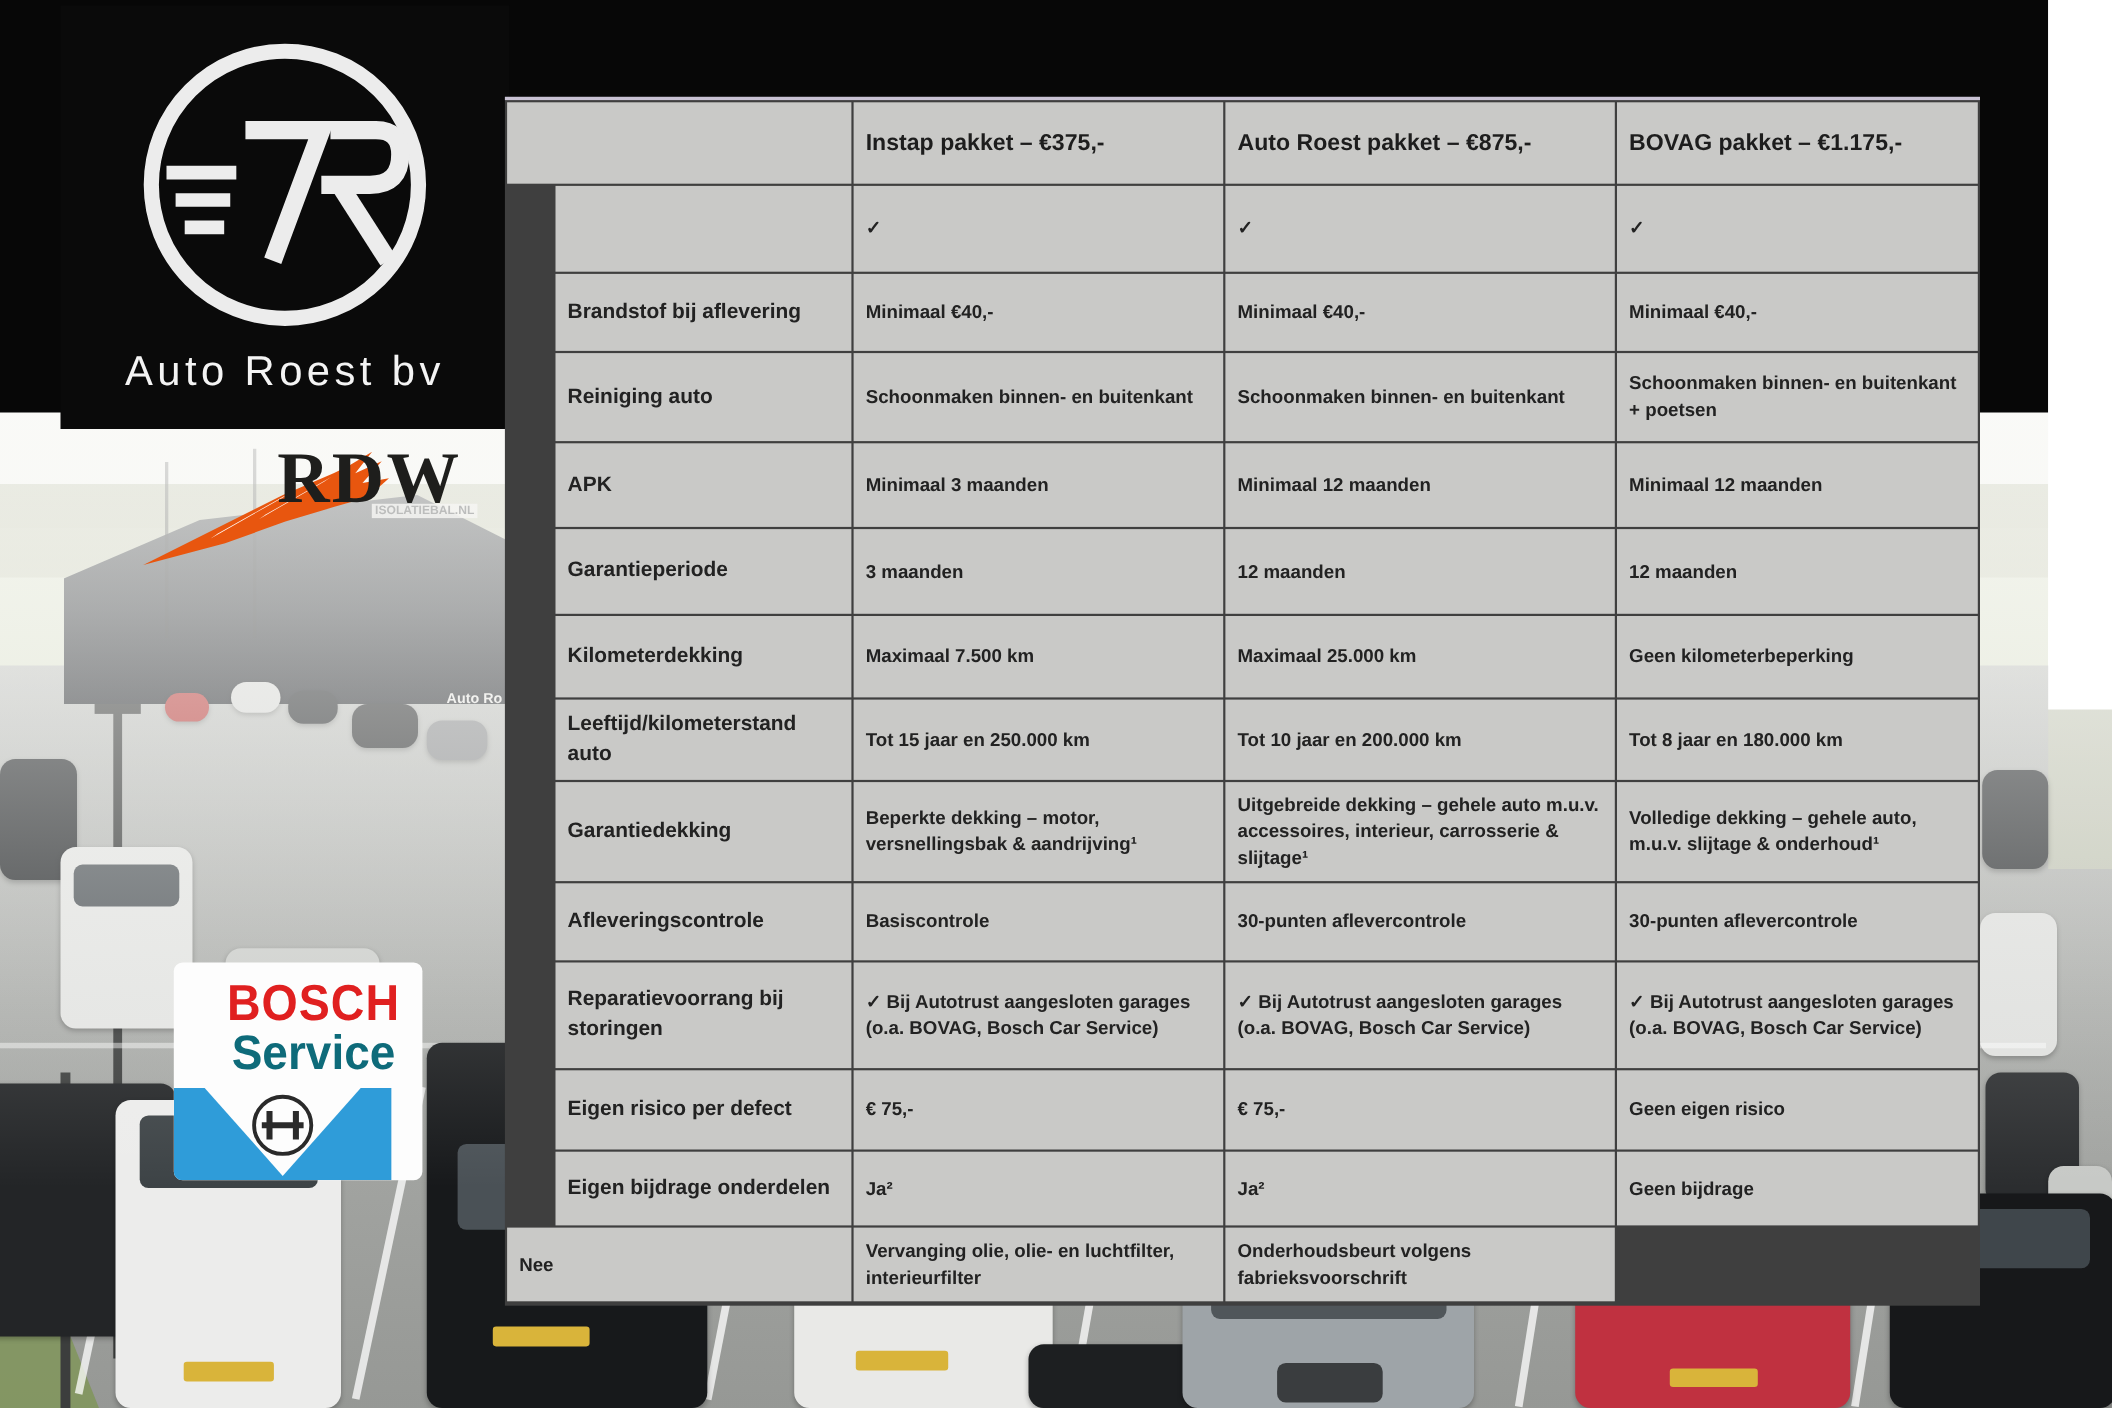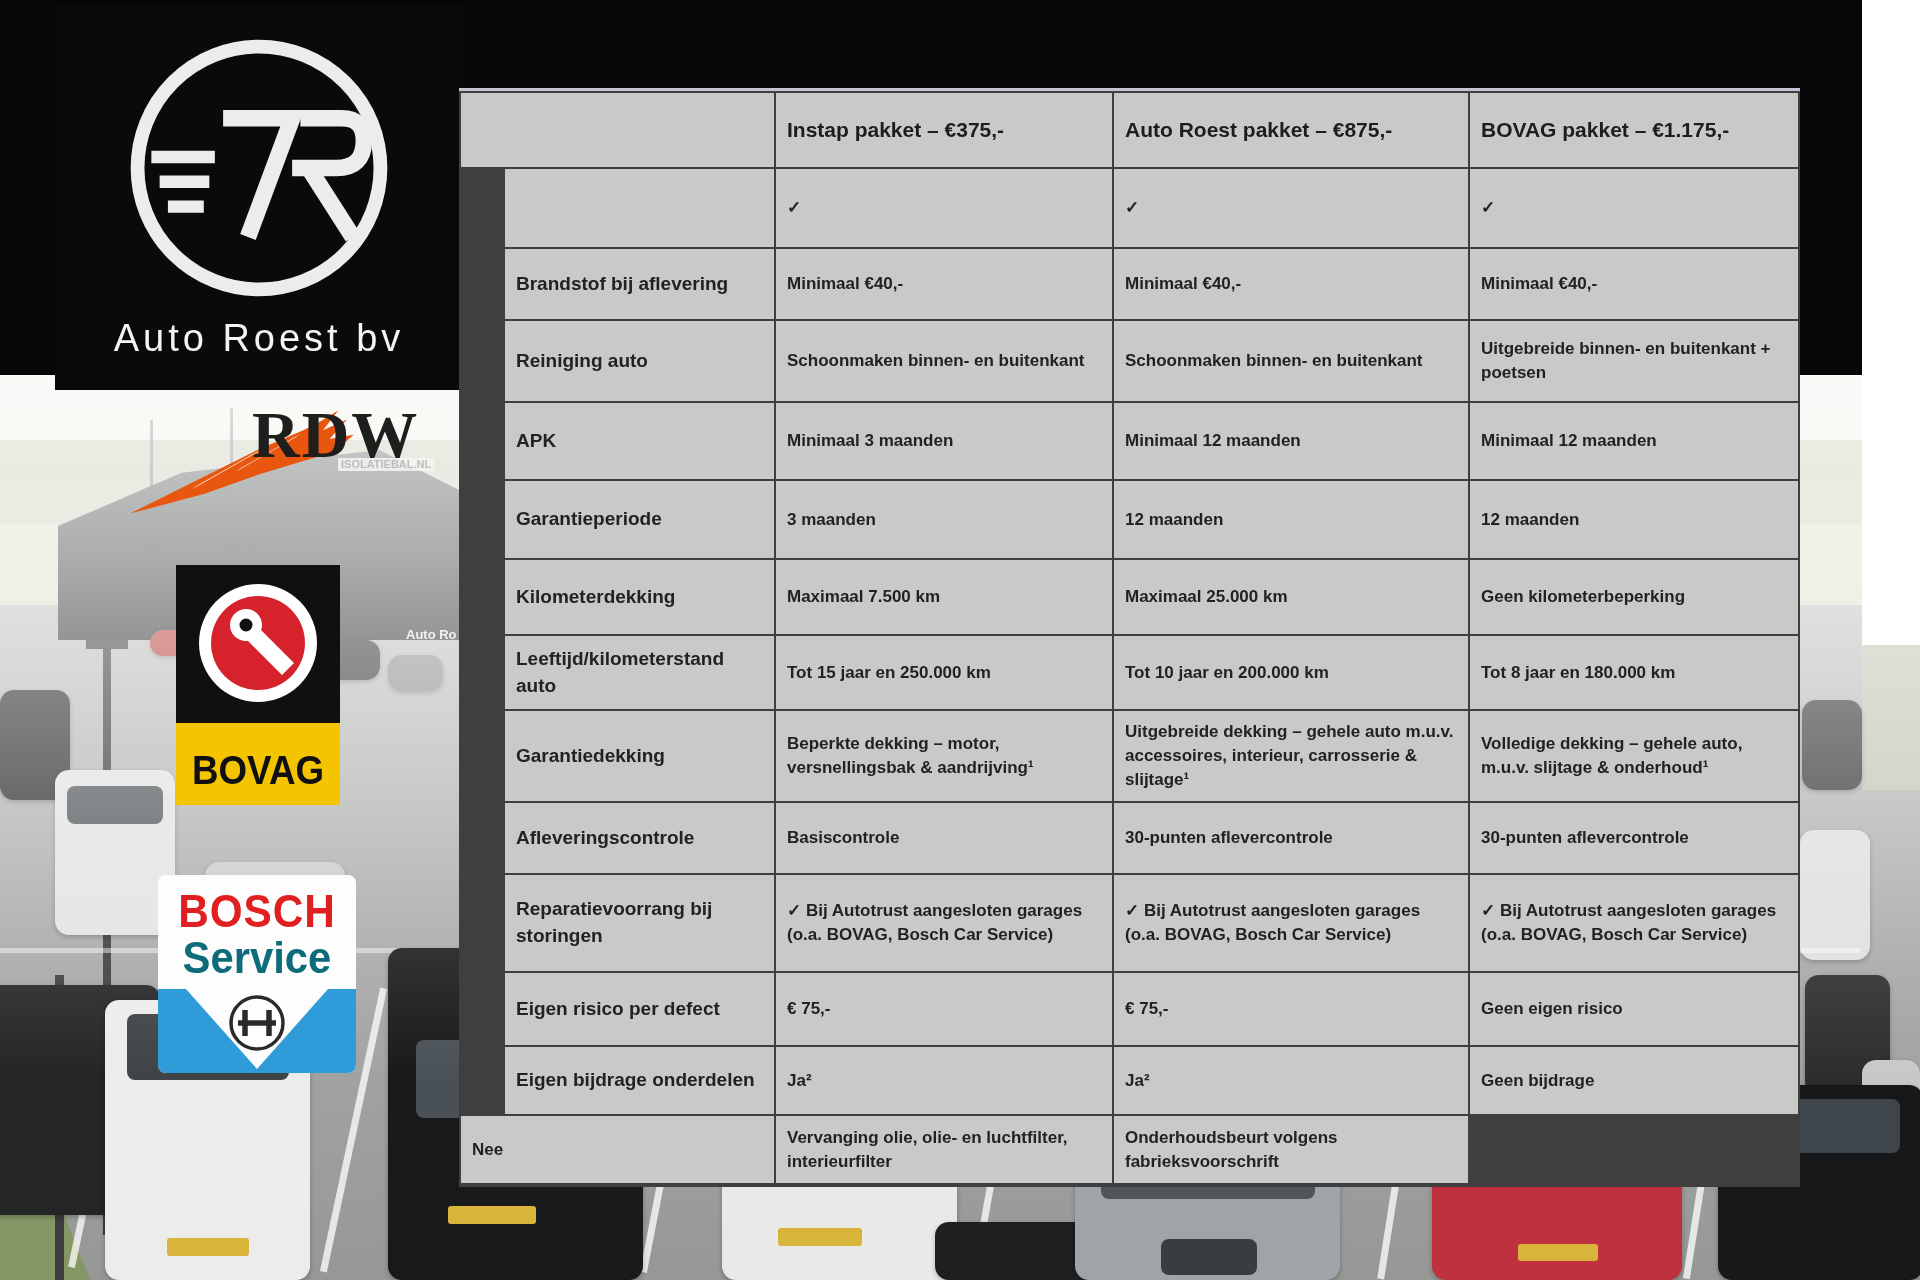--- a/index.html
+++ b/index.html
@@ -39,21 +39,21 @@
   .logo-box svg{position:absolute;left:66px;top:25px;}
   .dealer-name{position:absolute;left:0;top:312px;width:100%;text-align:center;
                color:#f4f4f4;font-size:38px;font-weight:400;letter-spacing:4px;}
 
   
   .rdw{position:absolute;left:128px;top:392px;width:350px;height:150px;z-index:4;}
   .rdw .wordmark{position:absolute;left:124px;top:10px;font-family:"Liberation Serif",serif;
                  font-weight:600;font-size:66px;color:#1e1e1c;letter-spacing:2px;line-height:1;}
   .bovag{position:absolute;left:176px;top:565px;width:164px;height:240px;z-index:4;}
   .bosch{position:absolute;left:158px;top:875px;width:198px;height:198px;background:#fdfdfd;
-         border-radius:8px;z-index:4;overflow:hidden;}
+         border-radius:8px;z-index:4;overflow:hidden;padding-left:28px;}
   .bosch .t1{margin-top:12px;text-align:center;color:#e02020;font-size:46px;font-weight:800;
              letter-spacing:1px;transform:scaleX(.92);line-height:1.05;}
   .bosch .t2{text-align:center;color:#0e6b7a;font-size:44px;font-weight:700;
              transform:scaleX(.95);line-height:1.05;}
   .bosch svg{position:absolute;left:0;bottom:0;}
 
   
   .pkg-table{position:absolute;left:459px;top:88px;width:1341px;height:1099px;z-index:5;
              box-sizing:border-box;background:#3f3f3f;padding:2px;border-top:3px solid #c9c2d4;
              display:grid;grid-template-columns:313px 336px 354px 328px;
@@ -159,32 +159,20 @@
 
   <div class="rdw">
     <svg width="230" height="138" viewBox="0 0 210 100">
       <path fill="#e8560f" d="M2,98 L118,40 L160,22 L172,16 L192,4 L178,22 L200,12 L184,30 L206,26 L188,42 L160,50 L120,62 L70,80 Z"></path>
       <polygon fill="#ffffff" points="118,42 124,38 64,72 58,76"></polygon>
       <polygon fill="#ffffff" points="152,29 158,25 104,56 98,60"></polygon>
     </svg>
     <div class="wordmark">RDW</div>
   </div>
 
-  <div class="bovag">
-    <svg width="164" height="240" viewBox="0 0 164 240">
-      <rect x="0" y="0" width="164" height="158" fill="#101010"></rect>
-      <circle cx="82" cy="78" r="59" fill="#ffffff"></circle>
-      <circle cx="82" cy="78" r="47" fill="#d5222b"></circle>
-      <line x1="74" y1="66" x2="112" y2="104" stroke="#ffffff" stroke-width="17"></line>
-      <circle cx="70" cy="60" r="16" fill="#ffffff"></circle>
-      <circle cx="70" cy="60" r="6.5" fill="#101010"></circle>
-      <rect x="0" y="158" width="164" height="82" fill="#f5c400"></rect>
-      <text x="82" y="219" text-anchor="middle" font-family="Liberation Sans, sans-serif" font-size="41" font-weight="800" fill="#101010" textLength="132" lengthAdjust="spacingAndGlyphs">BOVAG</text>
-    </svg>
-  </div>
 
   <div class="bosch">
     <div class="t1">BOSCH</div>
     <div class="t2">Service</div>
     <svg width="198" height="84" viewBox="0 0 198 84">
       <rect x="0" y="0" width="198" height="84" fill="#2f9cd9"></rect>
       <polygon points="28,0 170,0 99,80" fill="#fdfdfd"></polygon>
       <circle cx="99" cy="34" r="26" fill="#fdfdfd" stroke="#2a2a2a" stroke-width="3.5"></circle>
       <g stroke="#2a2a2a" stroke-width="5.5">
         <line x1="80" y1="34" x2="118" y2="34"></line>
@@ -206,21 +194,21 @@
     <div class="c v">✓</div>
 
     <div class="c l">Brandstof bij aflevering</div>
     <div class="c v">Minimaal €40,-</div>
     <div class="c v">Minimaal €40,-</div>
     <div class="c v">Minimaal €40,-</div>
 
     <div class="c l">Reiniging auto</div>
     <div class="c v">Schoonmaken binnen- en buitenkant</div>
     <div class="c v">Schoonmaken binnen- en buitenkant</div>
-    <div class="c v">Uitgebreide binnen- en buitenkant + poetsen</div>
+    <div class="c v">Schoonmaken binnen- en buitenkant + poetsen</div>
 
     <div class="c l">APK</div>
     <div class="c v">Minimaal 3 maanden</div>
     <div class="c v">Minimaal 12 maanden</div>
     <div class="c v">Minimaal 12 maanden</div>
 
     <div class="c l">Garantieperiode</div>
     <div class="c v">3 maanden</div>
     <div class="c v">12 maanden</div>
     <div class="c v">12 maanden</div>

